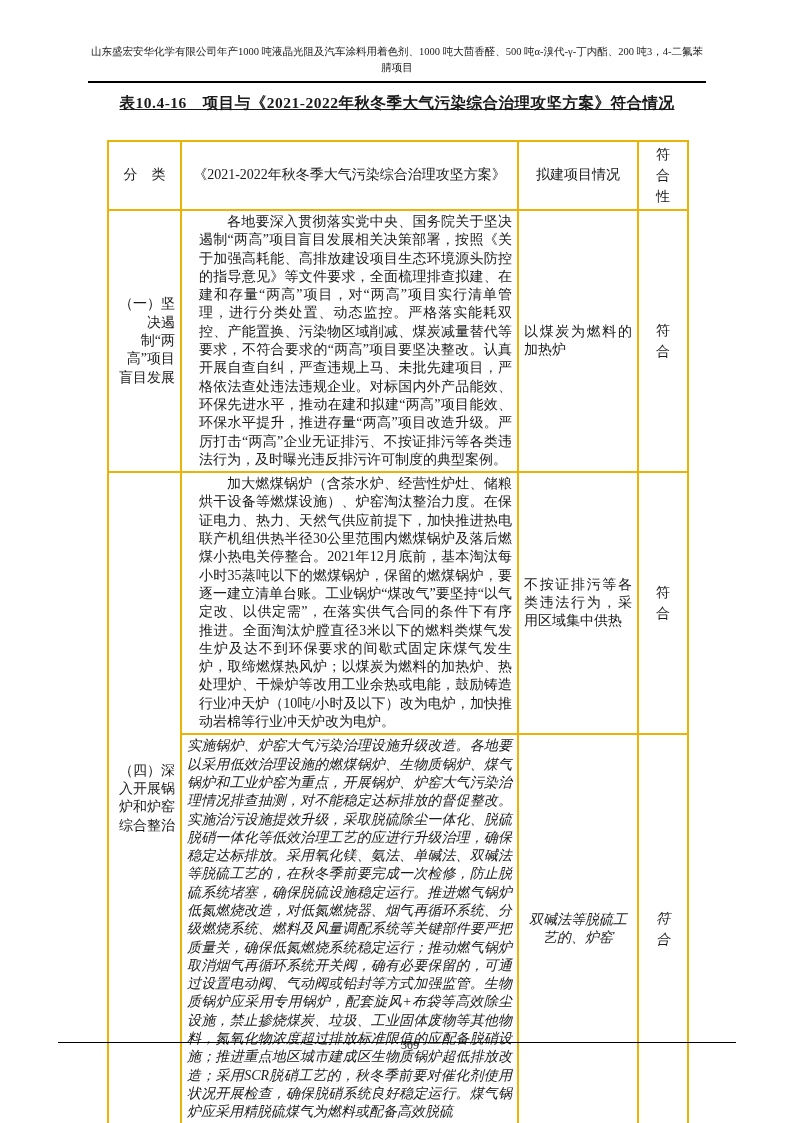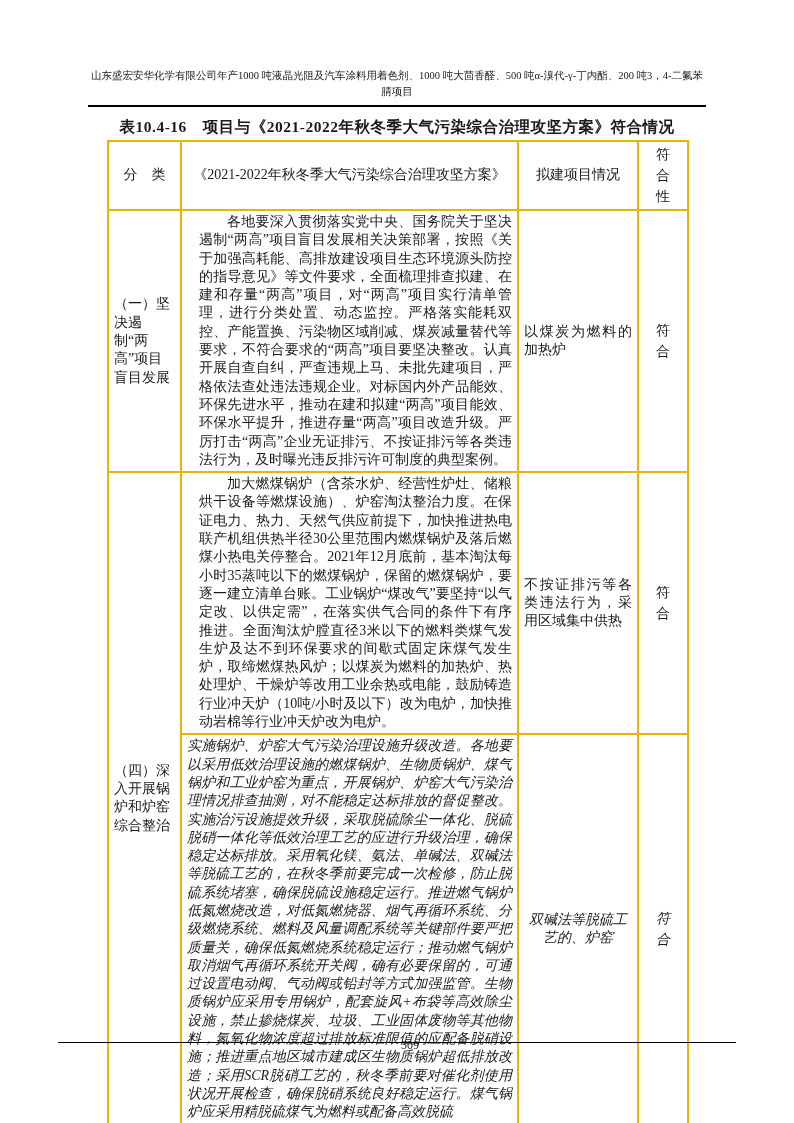--- a/index.html
+++ b/index.html
@@ -7,39 +7,40 @@
     position: relative;
     width: 794px;
     height: 1123px;
     margin: 0 auto;
     background: #ffffff;
     font-family: "Liberation Serif", "DejaVu Serif", serif;
     color: #1a1a1a;
     overflow: hidden;
   }
   .doc-header {
-    padding-top: 68px;
+    padding-top: 44px;
     width: 622px;
     margin: 0 auto;
     text-align: center;
     font-size: 10.5px;
     line-height: 16px;
   }
   .header-rule {
     margin: 5px 88px 0 88px;
     border: 0;
     border-top: 2px solid #000;
     height: 0;
   }
   .table-title {
     margin-top: 10px;
     text-align: center;
     font-size: 15.5px;
     font-weight: bold;
     letter-spacing: 0.5px;
+    text-decoration: underline;
   }
   table.compliance {
     position: absolute;
     left: 107px;
     top: 140px;
     width: 580px;
     border-collapse: collapse;
     table-layout: fixed;
   }
   table.compliance td {
@@ -51,21 +52,21 @@
     overflow: hidden;
   }
   .col-cat      { width: 73px; }
   .col-policy   { width: 337px; }
   .col-project  { width: 120px; }
   .col-conf     { width: 50px; }
 
   tr.hdr td { text-align: center; height: 43px; }
   td.policy  { vertical-align: top; text-align: justify; text-justify: inter-ideograph; }
   td.policy.indent { text-indent: 2em; padding-left: 17px; }
-  td.cat     { text-align: left; line-height: 21px; padding: 2px 7px; }
+  td.cat     { text-align: right; line-height: 21px; padding: 2px 7px; }
   td.project { text-align: justify; line-height: 21px; }
   td.project.centered { text-align: center; }
   td.conf    { text-align: center; }
   .vstack {
     width: 1.1em;
     margin: 0 auto;
     word-break: break-all;
     line-height: 21px;
     text-align: center;
   }

